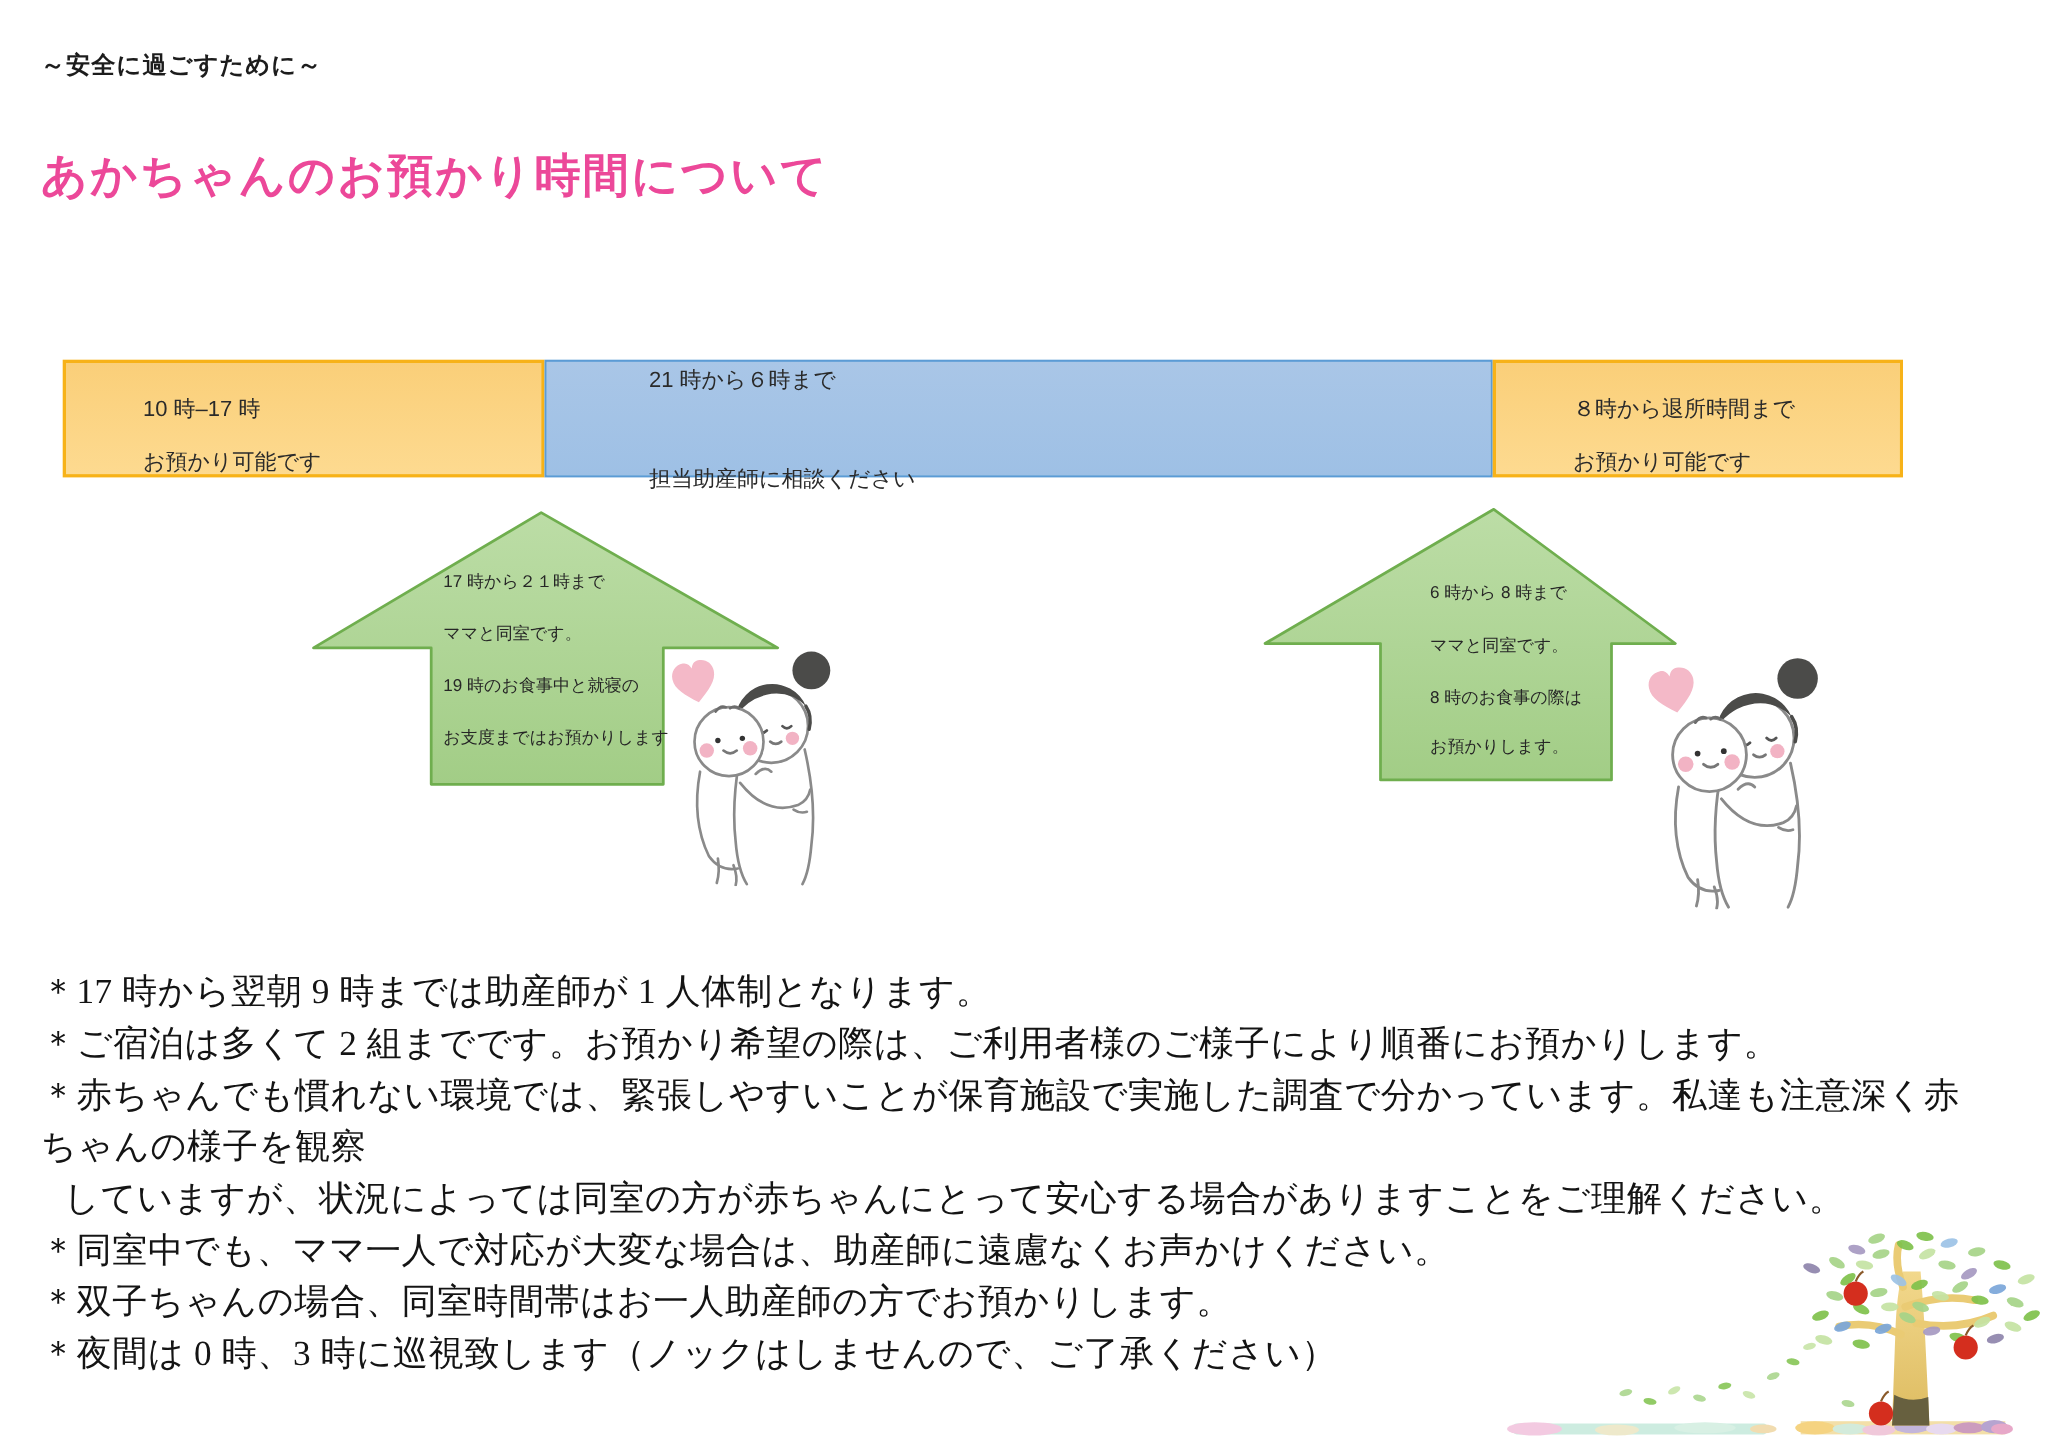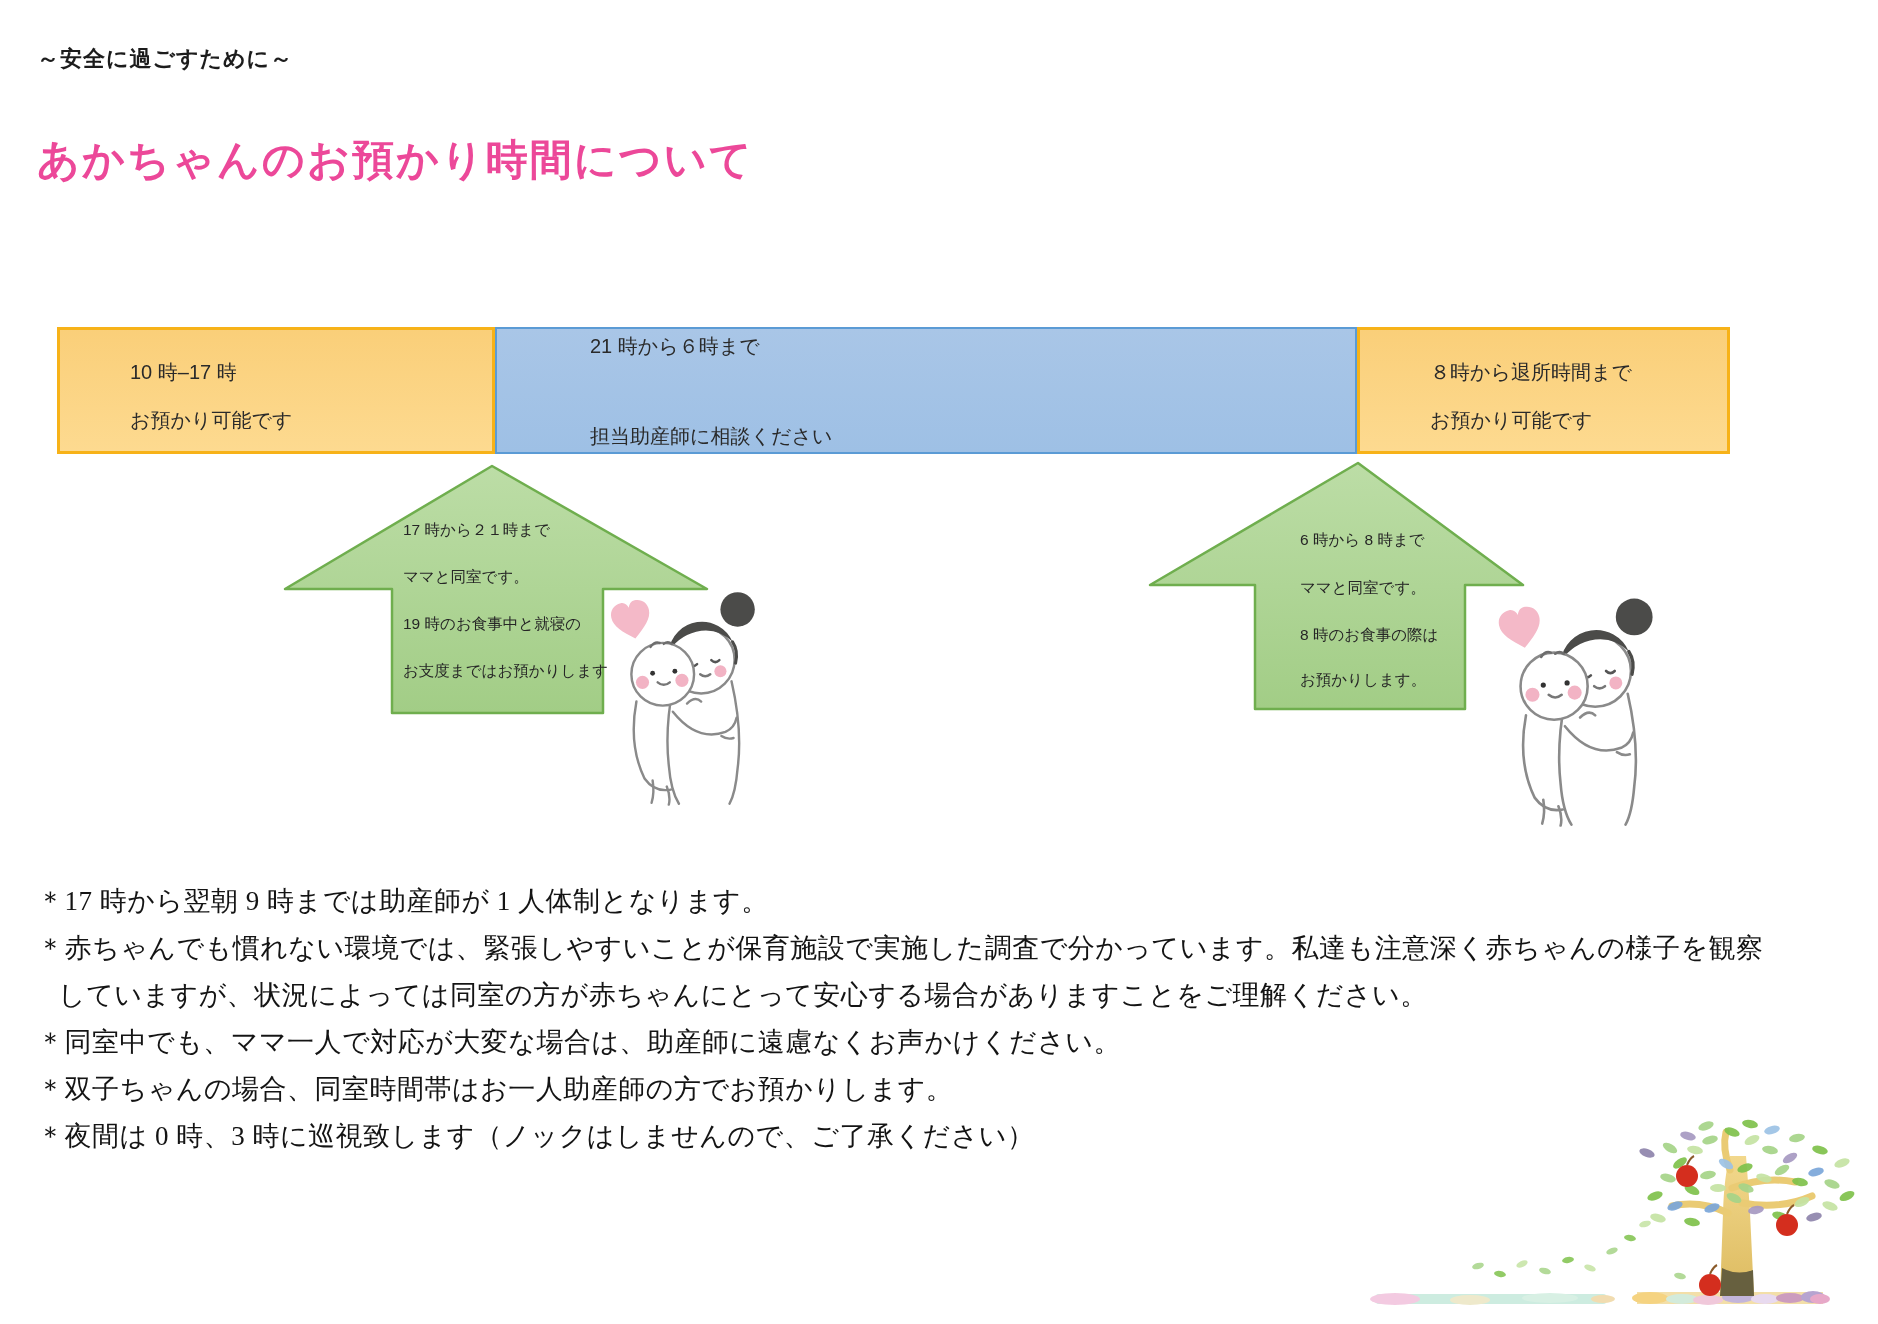--- a/index.html
+++ b/index.html
@@ -8,21 +8,21 @@
     width:1878px; height:1324px; position:relative; overflow:hidden;
     font-family:"Liberation Sans","DejaVu Sans",sans-serif; color:#262626;
   }
   .serif { font-family:"Liberation Serif","DejaVu Serif",serif; }
 
   
   #subtitle { position:absolute; left:37px; top:44px; font-size:22px; letter-spacing:1px; color:#1c1c1c; }
   #title    { position:absolute; left:37px; top:132px; font-size:42px; letter-spacing:2px; color:#ec4899; }
 
   
-  .tl-box { position:absolute; top:327px; height:127px; }
+  .tl-box { position:absolute; top:327px; height:107px; }
   .tl-box p { position:absolute; line-height:1; font-size:20px; color:#2a2a2a; white-space:nowrap; }
   #box-daytime {
     left:57px;  width:438px;
     background:linear-gradient(180deg,#FACF79,#FDDA90);
     border:3px solid #F7B218;
   }
   #box-night {
     left:495px; width:862px;
     background:linear-gradient(180deg,#A9C6E7,#9EC0E5);
     border:2px solid #5B9BD5;
@@ -57,21 +57,21 @@
   #arrow-morning p.l3 { top:169px; }
   #arrow-morning p.l4 { top:214px; }
 
   
   #mom-baby-left  { position:absolute; left:600px;  top:588px; width:172px; height:218px; }
   #mom-baby-right { position:absolute; left:1487px; top:594px; width:184px; height:233px; }
   #tree { position:absolute; left:1350px; top:1118px; width:528px; height:200px; }
 
   
   #notes { position:absolute; left:37px; top:878px; width:1770px; }
-  #notes .note { font-size:27px; line-height:47px; color:#141414; letter-spacing:0.5px; }
+  #notes .note { font-size:32px; line-height:47px; color:#141414; letter-spacing:0.5px; }
   #notes .note.cont { padding-left:21px; }
 </style>
 </head>
 <body>
 
 <h2 id="subtitle" class="serif">～安全に過ごすために～</h2>
 <h1 id="title" class="serif">あかちゃんのお預かり時間について</h1>
 
 <div id="box-daytime" class="tl-box">
   <p class="l1">10 時–17 時</p>
@@ -165,20 +165,21 @@
 
 <svg id="mom-baby-left" viewBox="0 0 170 215">
   <use href="#momBaby"></use>
 </svg>
 <svg id="mom-baby-right" viewBox="0 0 170 215">
   <use href="#momBaby"></use>
 </svg>
 
 <div id="notes" class="serif">
   <div class="note">＊17 時から翌朝 9 時までは助産師が 1 人体制となります。</div>
+  <div class="note">＊ご宿泊は多くて 2 組までです。お預かり希望の際は、ご利用者様のご様子により順番にお預かりします。</div>
   <div class="note">＊赤ちゃんでも慣れない環境では、緊張しやすいことが保育施設で実施した調査で分かっています。私達も注意深く赤ちゃんの様子を観察</div>
   <div class="note cont">していますが、状況によっては同室の方が赤ちゃんにとって安心する場合がありますことをご理解ください。</div>
   <div class="note">＊同室中でも、ママ一人で対応が大変な場合は、助産師に遠慮なくお声かけください。</div>
   <div class="note">＊双子ちゃんの場合、同室時間帯はお一人助産師の方でお預かりします。</div>
   <div class="note">＊夜間は 0 時、3 時に巡視致します（ノックはしませんので、ご了承ください）</div>
 </div>
 
 <svg id="tree" viewBox="0 0 528 200">
   <defs>
     <linearGradient id="trunkG" x1="0" y1="0" x2="0" y2="1">

